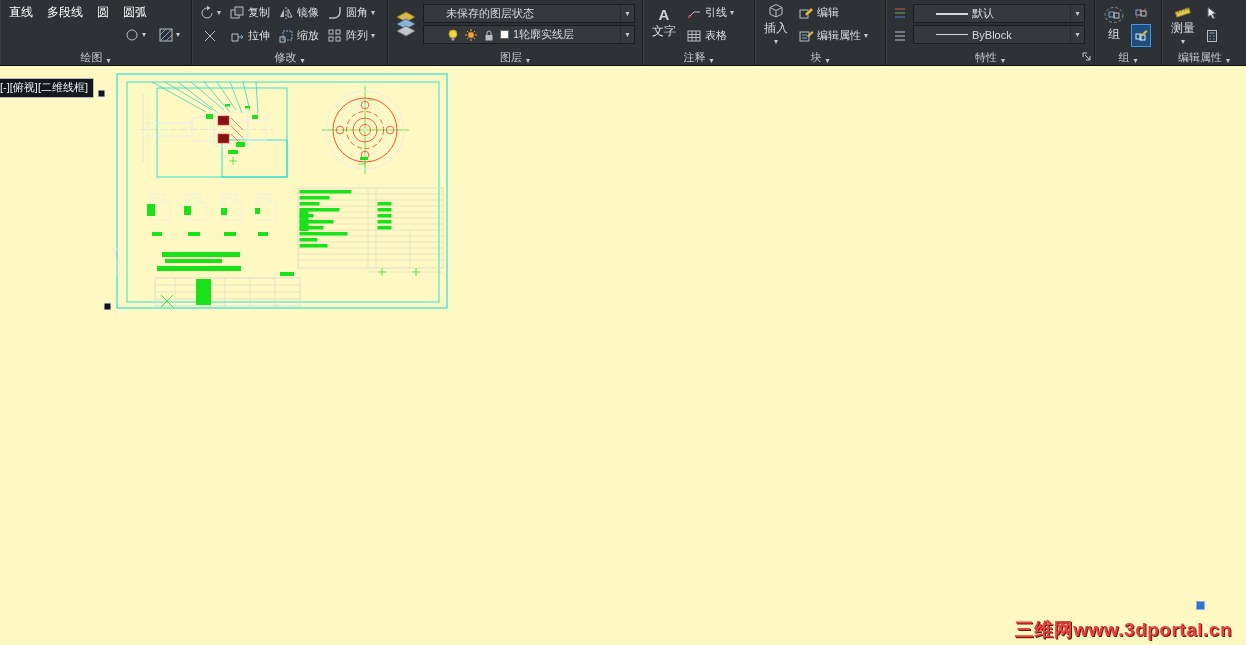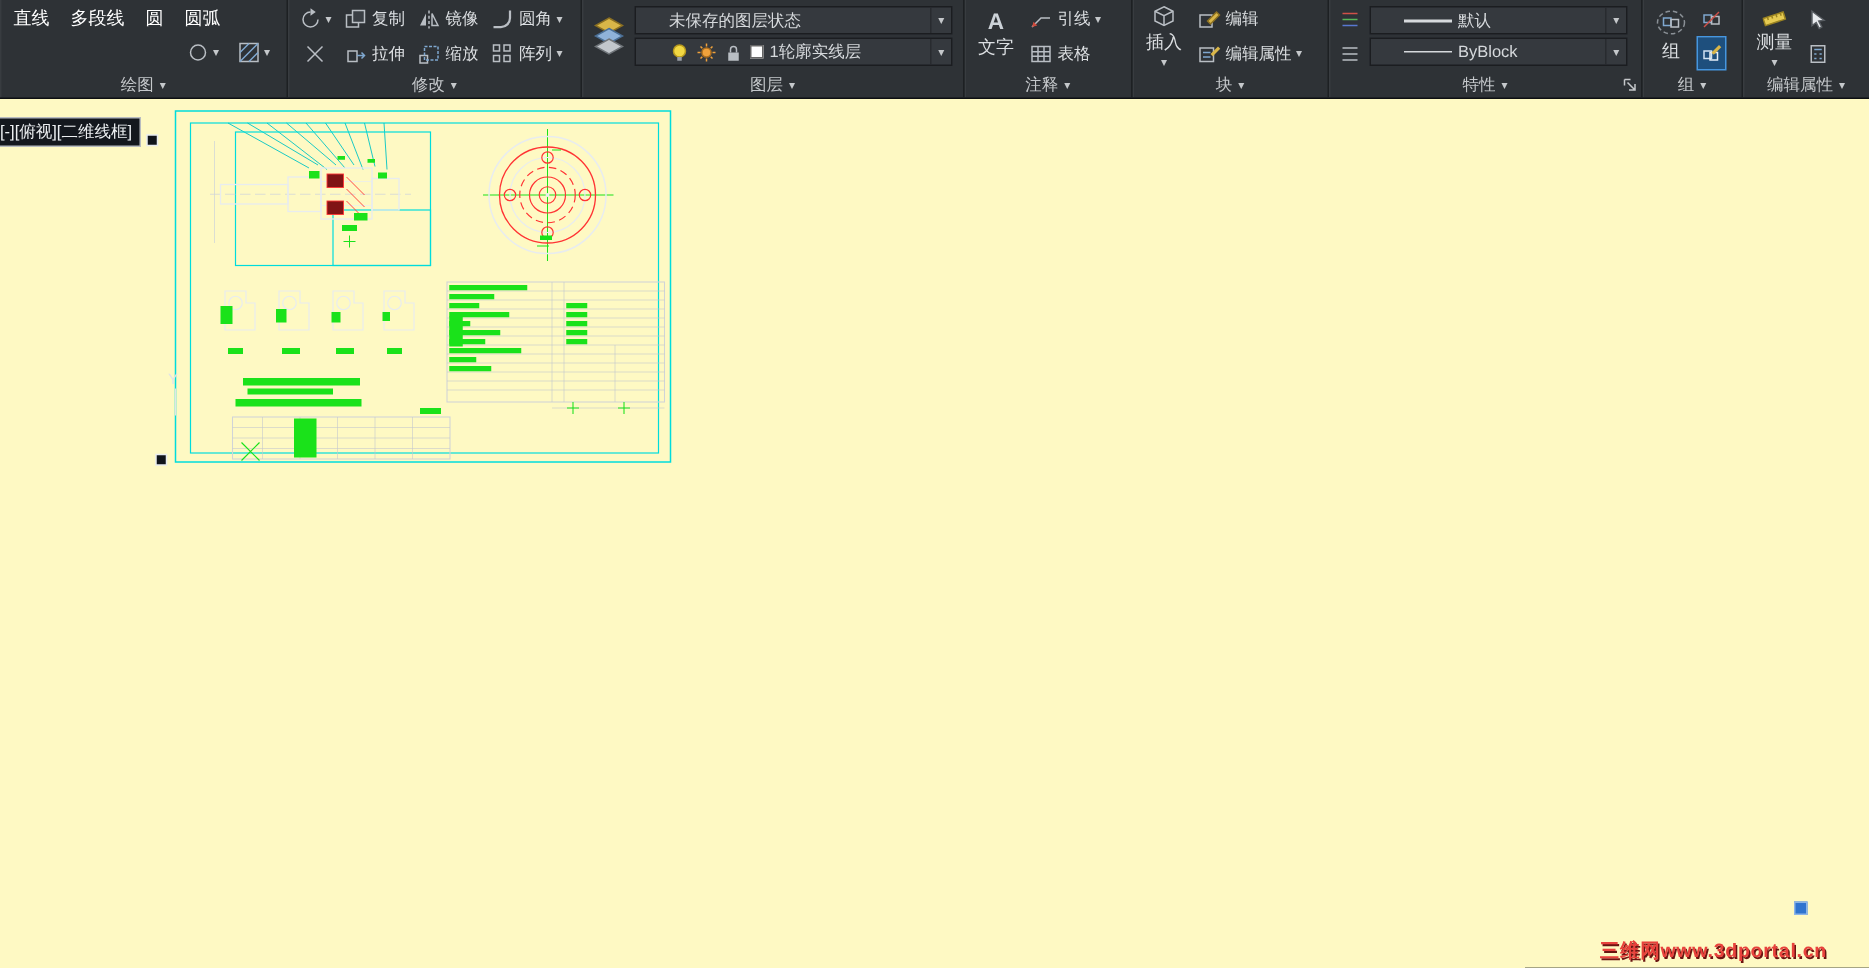--- a/index.html
+++ b/index.html
@@ -3,21 +3,21 @@
 <meta charset="utf-8">
 <style>
   *{box-sizing:border-box;margin:0;padding:0;}
   html,body{width:1246px;height:645px;}
   body{position:relative;overflow:hidden;background:#15181d;font-family:"Liberation Sans",sans-serif;}
 
   
   .ribbon{position:absolute;top:0;left:0;width:1246px;height:66px;background:#2e3236;display:flex;overflow:hidden;border-bottom:1px solid #0d0f12;}
   .panel{display:flex;flex-direction:column;flex:0 0 auto;border-right:1px solid #1d2023;box-shadow:inset 1px 0 0 rgba(255,255,255,.05);}
   .panel-body{flex:1;display:flex;gap:4px;padding:2px 5px;align-items:center;}
-  .panel-title{position:relative;height:17px;display:flex;align-items:center;justify-content:center;gap:4px;color:#c5c8cb;font-size:11px;cursor:default;}
+  .panel-title{position:relative;height:17px;display:flex;align-items:flex-end;justify-content:center;gap:4px;color:#c5c8cb;font-size:11px;cursor:default;}
   .arrow{font-size:8px;color:#c5c8cb;line-height:1;}
   .txtbtn{color:#ffffff;font-size:12px;padding:1px 2px;cursor:pointer;white-space:nowrap;text-align:center;}
   .smallbtn{display:flex;align-items:center;gap:3px;color:#dcdfe2;font-size:11px;height:21px;padding:0 2px;cursor:pointer;white-space:nowrap;}
   .iconbtn{display:flex;align-items:center;justify-content:center;gap:2px;height:21px;padding:0 2px;cursor:pointer;}
   .iconbtn.selected{background:#1e4f7d;outline:1px solid #4596e0;}
   .bigbtn{display:flex;flex-direction:column;align-items:center;justify-content:center;gap:1px;color:#dcdfe2;font-size:12px;padding:0 4px;cursor:pointer;text-align:center;}
   .col{display:flex;flex-direction:column;justify-content:center;gap:2px;}
   .rowsplit{display:flex;flex-direction:column;justify-content:center;gap:3px;width:100%;}
   .draw-labels{display:flex;gap:10px;justify-content:flex-start;padding-left:2px;}
   .draw-flyouts{display:flex;gap:8px;justify-content:flex-end;padding-right:4px;}
@@ -31,21 +31,21 @@
   .prop-dd{width:172px;text-align:center;}
   svg.icon{width:16px;height:16px;display:block;flex:0 0 auto;}
   svg.icon-sm{width:14px;height:14px;display:block;flex:0 0 auto;}
   .big-a{font-weight:bold;font-size:15px;color:#ccd2d8;line-height:14px;}
   .launcher{position:absolute;right:3px;top:4px;}
 
   
   .canvas{position:absolute;top:66px;left:0;width:1246px;height:579px;background:#fef9c3;}
   svg.drawing{position:absolute;left:0;top:0;}
   .vp-label{position:absolute;left:-6px;top:12px;border:1px solid #b8bcc0;color:#eceff1;background:#14181e;font-size:11px;padding:1px 5px 2px;white-space:nowrap;cursor:pointer;}
-  .watermark{position:absolute;right:28px;bottom:2px;font-weight:bold;font-size:13px;color:#e8423c;letter-spacing:.5px;text-shadow:1px 1px 0 #6b1411;white-space:nowrap;}
+  .watermark{position:absolute;right:14px;bottom:2px;font-weight:bold;font-size:19px;color:#e8423c;letter-spacing:.5px;text-shadow:1px 1px 0 #6b1411;white-space:nowrap;}
   .blue-dot{position:absolute;left:1196px;top:535px;width:9px;height:9px;background:#2f74cf;border:1px solid #8ab4e8;}
 </style>
 </head>
 <body>
 
 <div class="ribbon">
 
   <div class="panel" style="width:192px">
     <div class="panel-body" style="align-items:stretch;">
       <div class="rowsplit">

